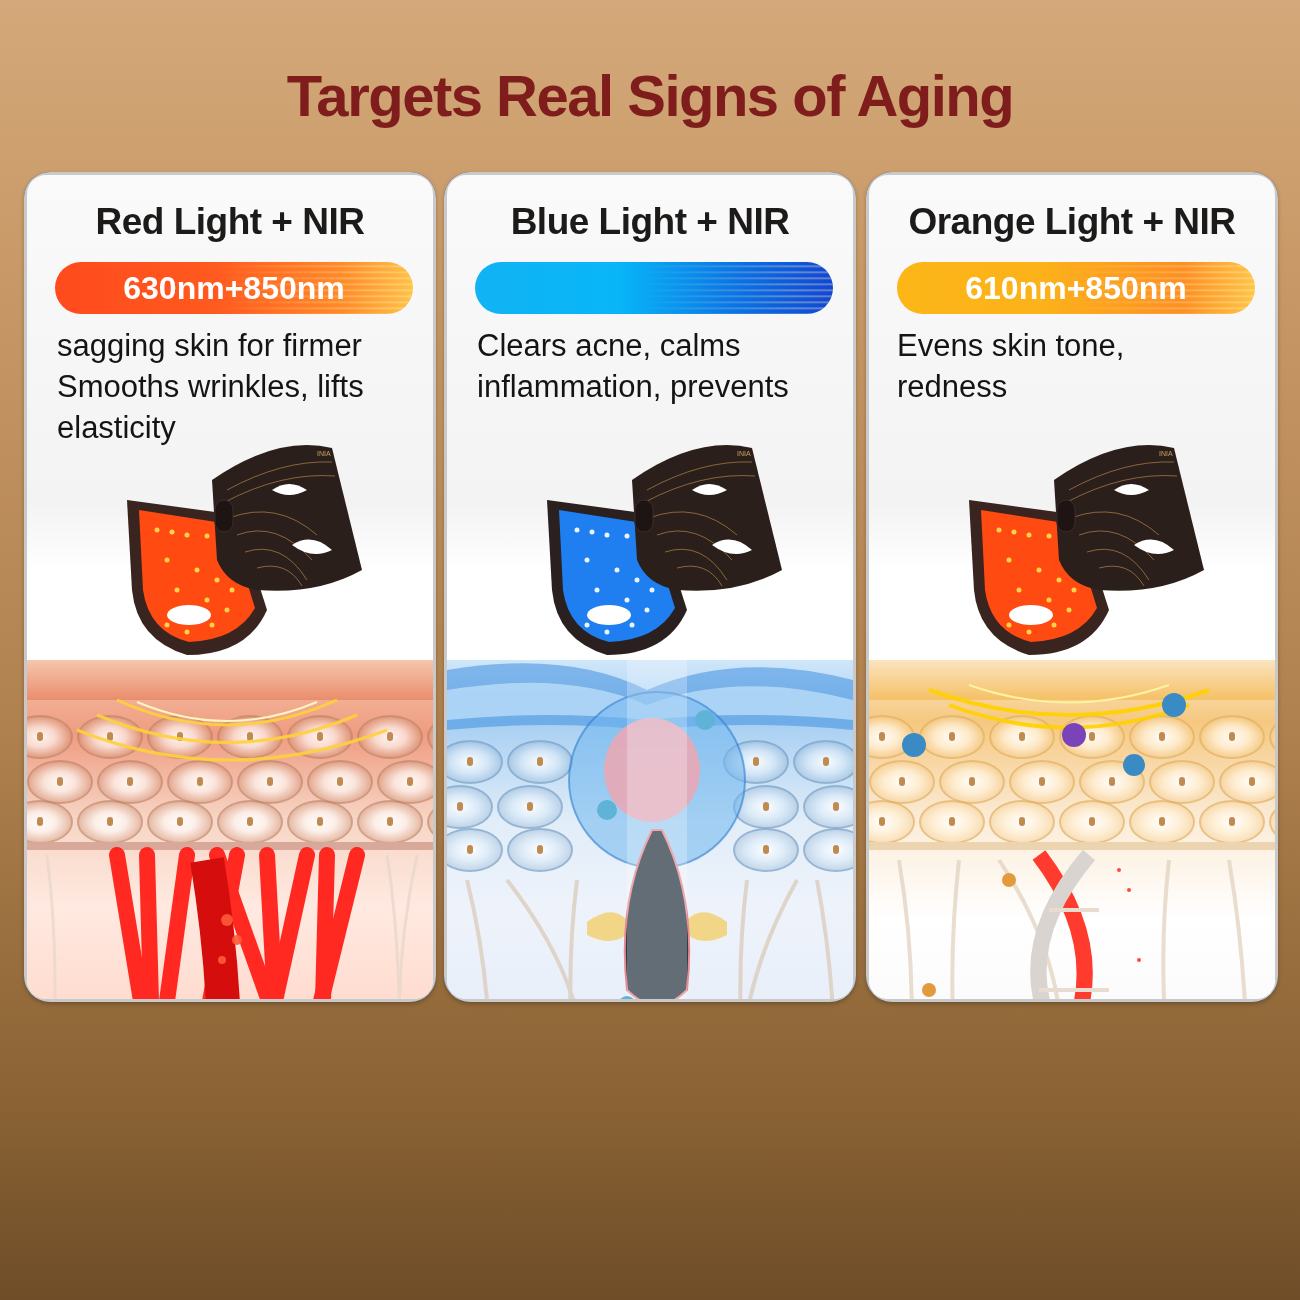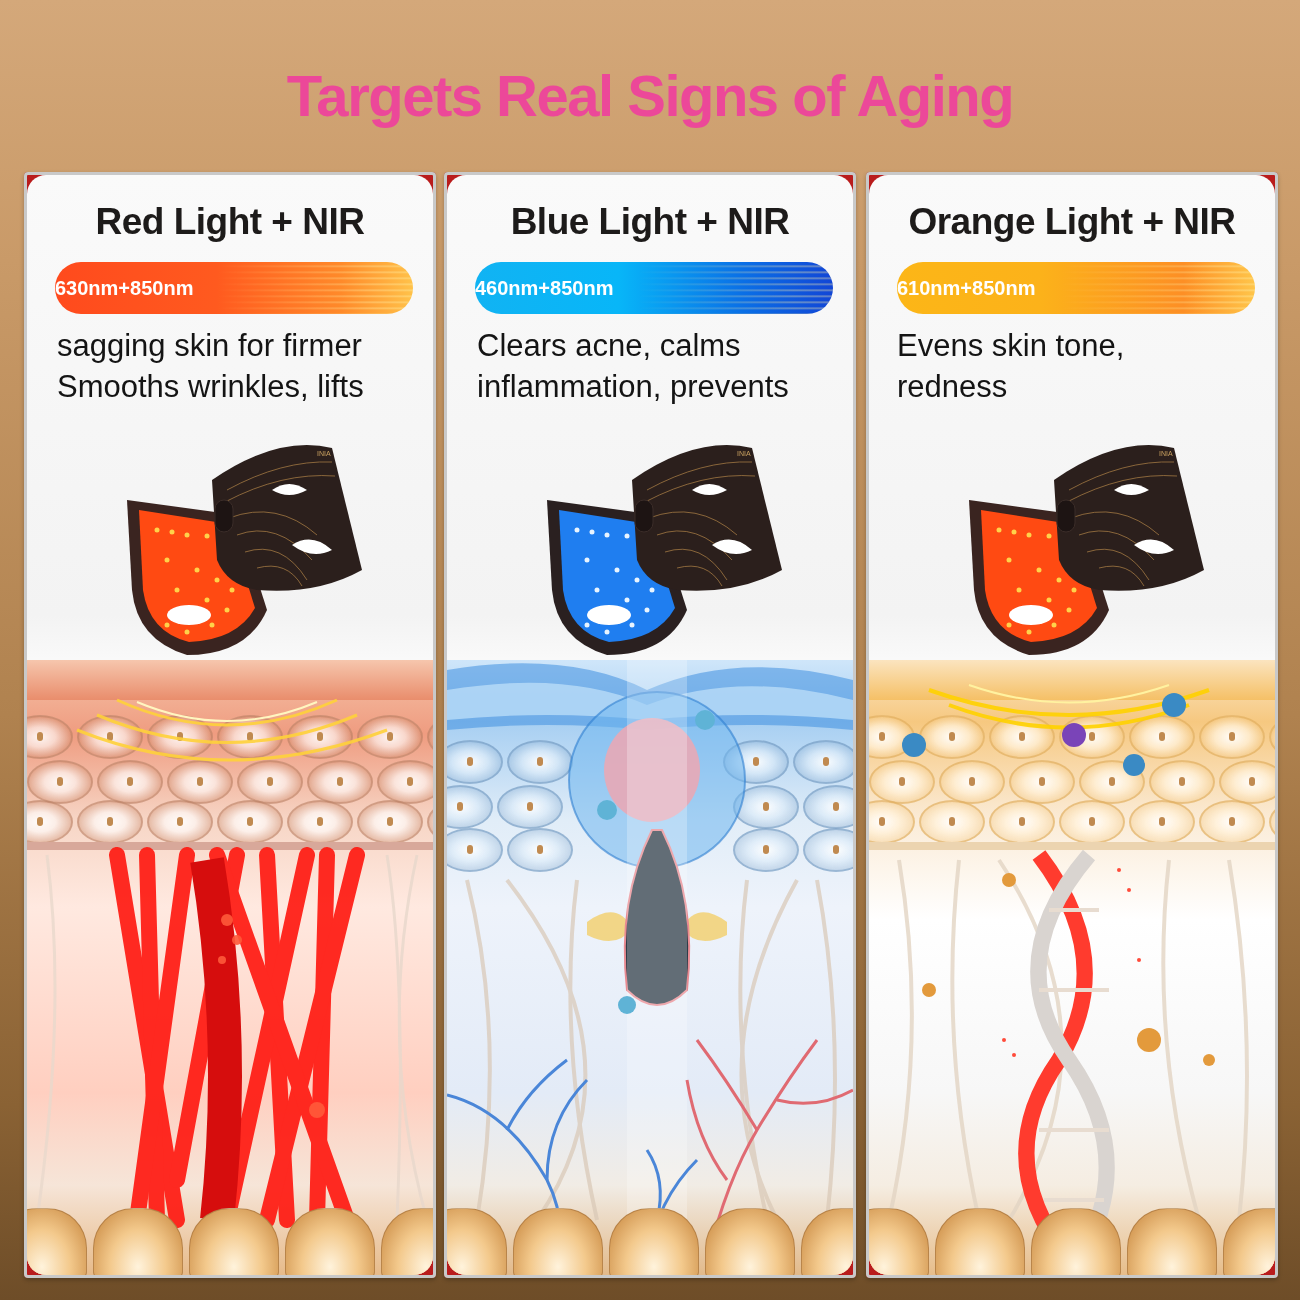--- a/index.html
+++ b/index.html
@@ -4,40 +4,40 @@
 <style>
   * { box-sizing: border-box; margin: 0; padding: 0; }
   html, body { width: 1300px; height: 1300px; overflow: hidden; }
   body {
     font-family: "Liberation Sans", sans-serif;
     background: linear-gradient(180deg, #d4a87a 0%, #c99a68 20%, #b0824f 55%, #8a6234 85%, #6e4d28 100%);
     position: relative;
   }
   .headline {
     position: absolute; top: 62px; left: 0; width: 1300px; text-align: center;
-    font-size: 58px; font-weight: 700; color: #ec4899; letter-spacing: -1.5px;
+    font-size: 58px; font-weight: 700; color: #7f1d1d; letter-spacing: -1.5px;
   }
   .card {
-    position: absolute; top: 172px; width: 412px; height: 1106px;
-    border-radius: 4px; overflow: hidden;
-    background: #b91c1c;
+    position: absolute; top: 172px; width: 412px; height: 830px;
+    border-radius: 26px; overflow: hidden;
+    background: #0c4a6e;
     box-shadow: 0 0 0 3px #c9c9c9 inset, 0 2px 4px rgba(0,0,0,0.25);
   }
   .card-inner { position:absolute; inset:3px; border-radius: 19px; overflow:hidden; background: linear-gradient(180deg,#fafafa 0%, #f3f3f3 40%, #ffffff 48%); }
   .card.c1 { left: 24px; }
   .card.c2 { left: 444px; }
   .card.c3 { left: 866px; }
   .card-title {
     position: absolute; top: 26px; left: 0; width: 100%; text-align: center;
     font-size: 37px; font-weight: 700; color: #1d1b1a; letter-spacing: -0.5px;
   }
   .pill {
     position: absolute; top: 87px; left: 28px; width: 358px; height: 52px;
-    border-radius: 26px; line-height: 52px;
-    font-size: 20px; font-weight: 700; color: #ffffff; letter-spacing: 0px;
+    border-radius: 26px; text-align: center; line-height: 52px;
+    font-size: 32px; font-weight: 700; color: #ffffff; letter-spacing: 0px;
     overflow: hidden;
   }
   .pill span { position: relative; z-index: 2; }
   .pill .streaks {
     position:absolute; right:0; top:0; width:55%; height:100%;
     background: repeating-linear-gradient(180deg, rgba(255,255,255,0.0) 0px, rgba(255,255,255,0.0) 3px, rgba(255,240,170,0.45) 4px, rgba(255,255,255,0.0) 6px);
     -webkit-mask-image: linear-gradient(90deg, transparent 0%, #000 80%);
     mask-image: linear-gradient(90deg, transparent 0%, #000 80%);
     z-index:1;
   }
@@ -87,20 +87,21 @@
 <div class="card c1">
   <div class="card-inner">
     <div class="card-title">Red Light + NIR</div>
     <div class="pill red">
       <div class="streaks"></div>
       <span>630nm+850nm</span>
     </div>
     <div class="desc">
       <div>sagging skin for firmer</div>
       <div>Smooths wrinkles, lifts</div>
+      <div>elasticity</div>
     </div>
     <div class="mask-wrap">
       <svg width="260" height="230" viewBox="0 0 260 230">
 
         <path d="M10 60 L120 75 L150 170 Q130 215 70 215 Q20 200 15 150 Z" fill="#3a2420"></path>
         <path d="M22 70 L112 84 L138 168 Q120 200 72 202 Q32 192 26 150 Z" fill="#ff4a12"></path>
         <g fill="#ffd24a">
           <circle cx="40" cy="90" r="2.5"></circle>
             <circle cx="55" cy="92" r="2.5"></circle>
             <circle cx="70" cy="95" r="2.5"></circle>
@@ -206,21 +207,20 @@
       </div>
     </div>
   </div>
 </div>
 
 <div class="card c2">
   <div class="card-inner">
     <div class="card-title">Blue Light + NIR</div>
     <div class="pill blue">
       <div class="streaks"></div>
-      <span>460nm+850nm</span>
     </div>
     <div class="desc">
       <div>Clears acne, calms</div>
       <div>inflammation, prevents</div>
     </div>
     <div class="mask-wrap">
       <svg width="260" height="230" viewBox="0 0 260 230">
         <path d="M10 60 L120 75 L150 170 Q130 215 70 215 Q20 200 15 150 Z" fill="#2a2020"></path>
         <path d="M22 70 L112 84 L138 168 Q120 200 72 202 Q32 192 26 150 Z" fill="#1f7ef0"></path>
         <g fill="#e8f4ff">

